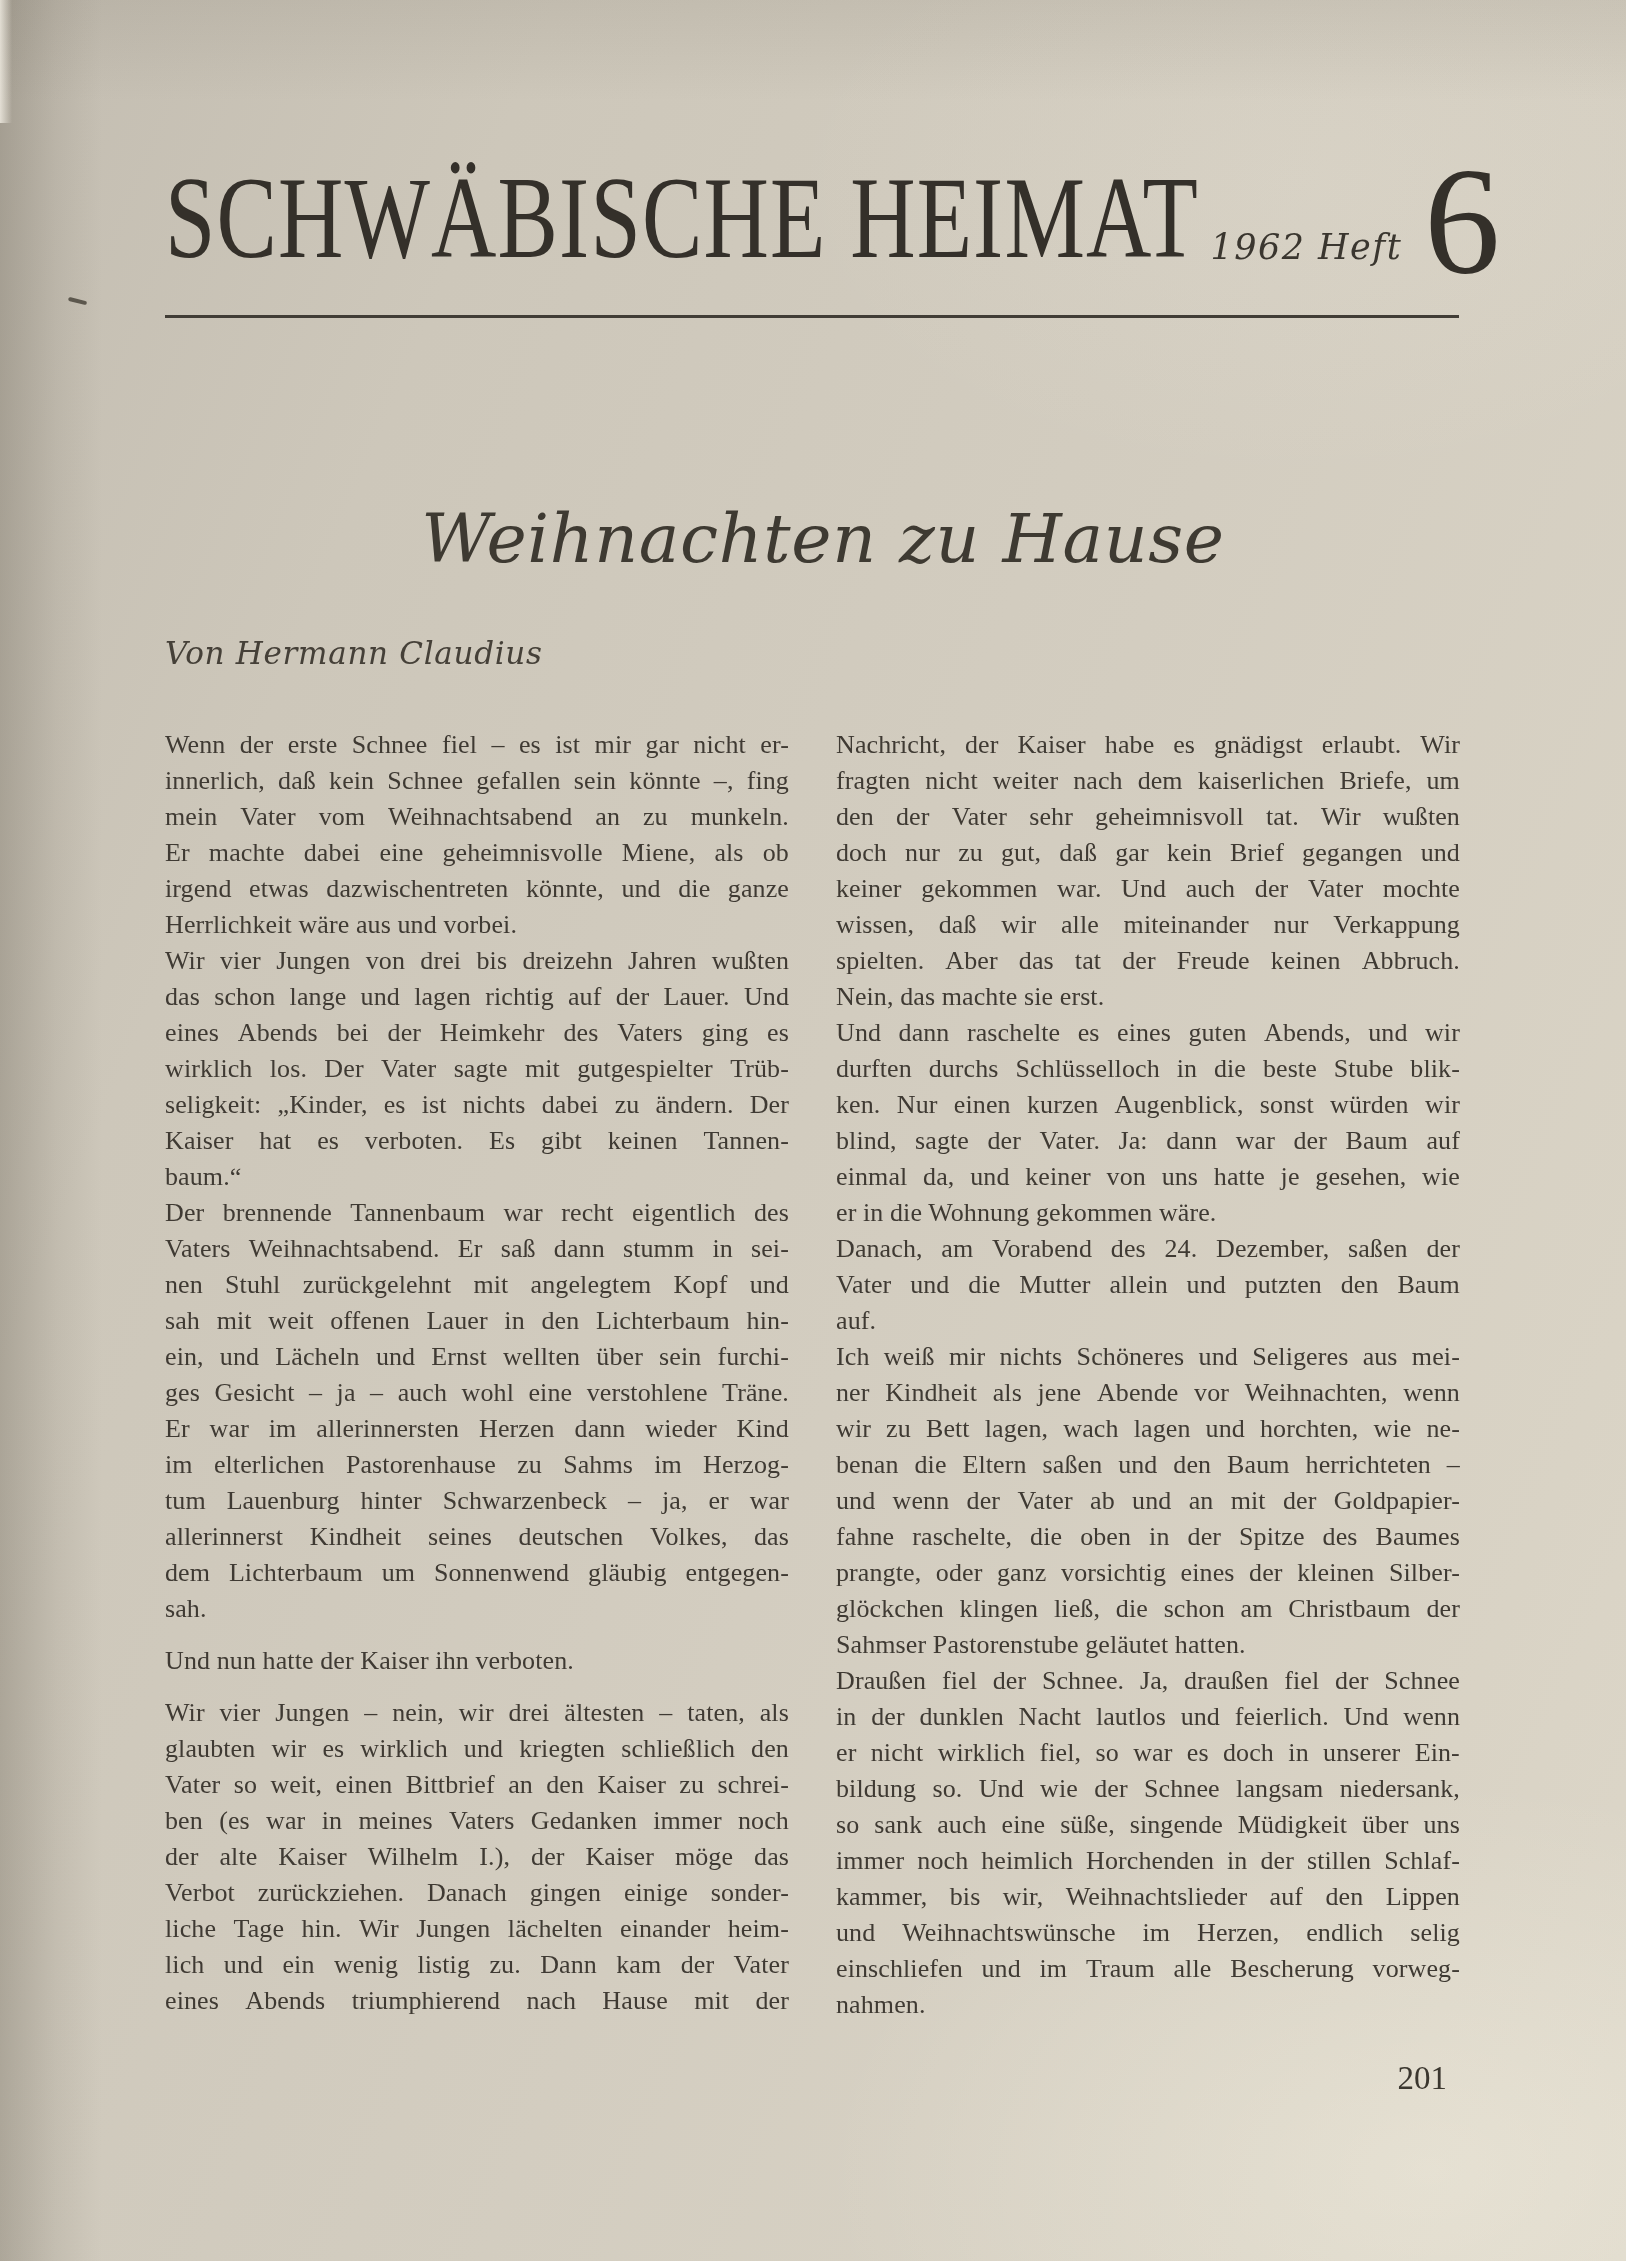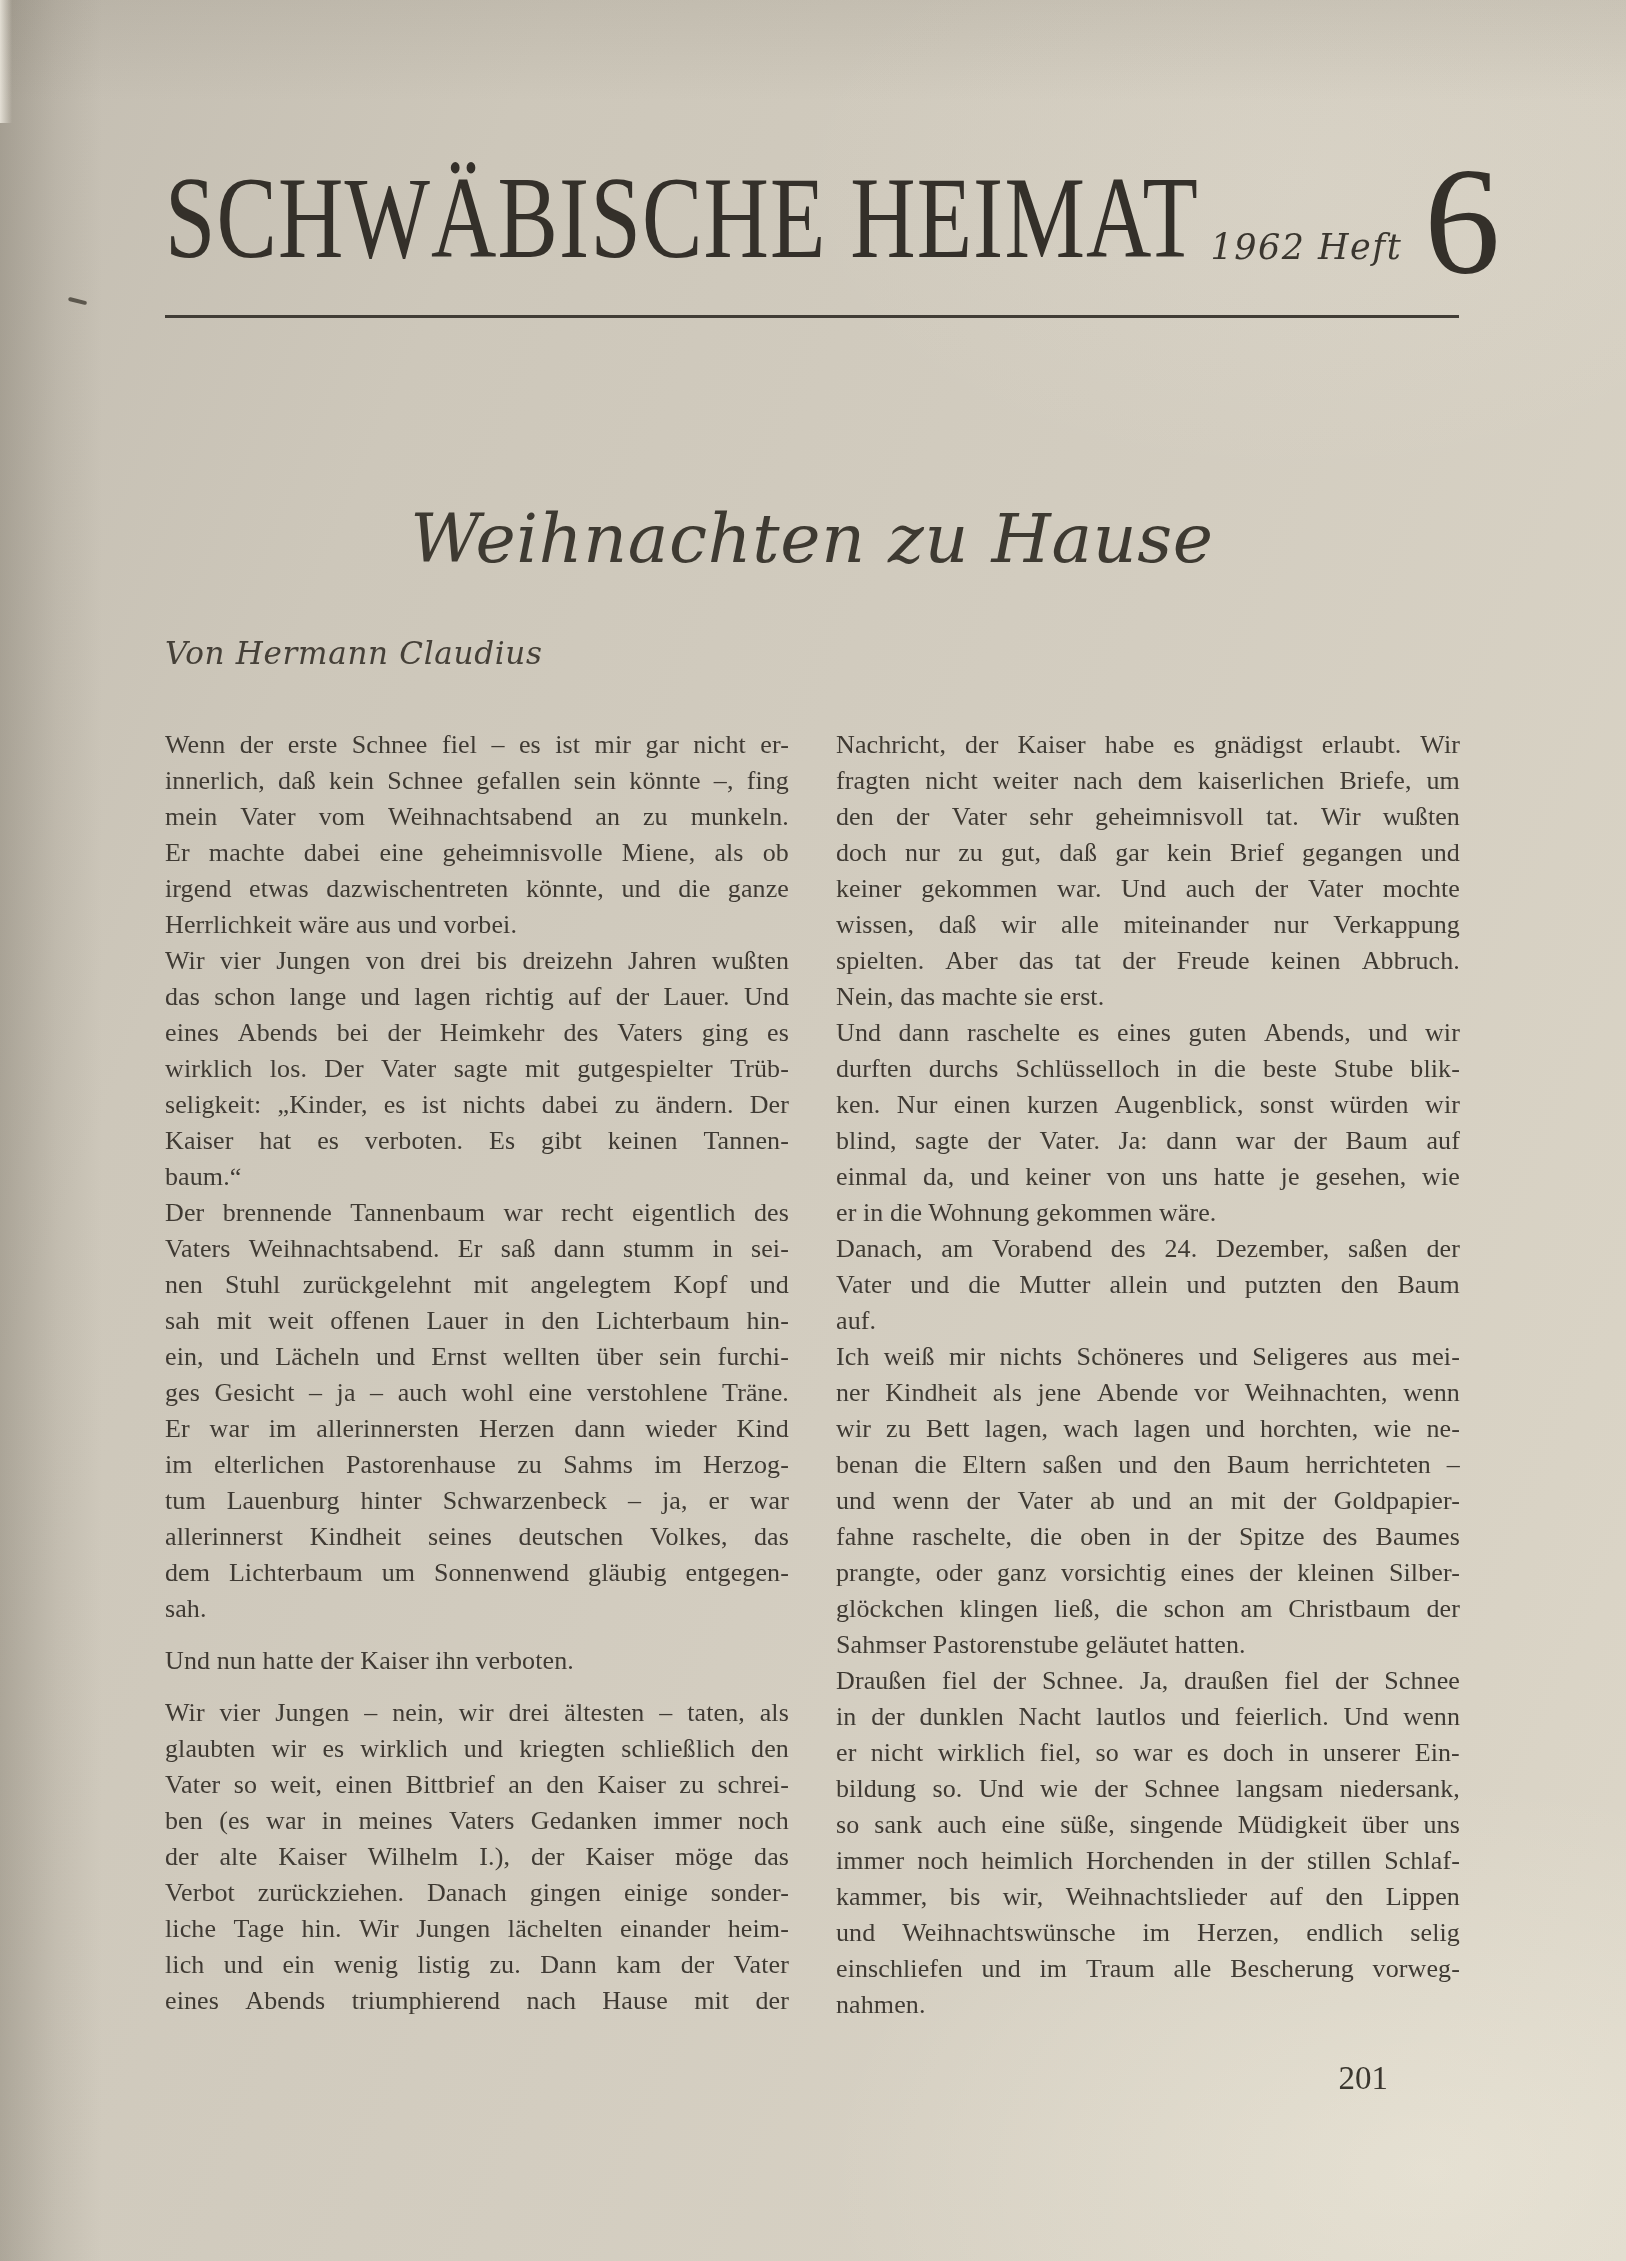--- a/index.html
+++ b/index.html
@@ -27,39 +27,39 @@
   .mast-title-wrap{width:1041px;flex:none;overflow:visible;}
   .mast-title{display:inline-block;white-space:nowrap;font-size:116px;letter-spacing:1.5px;
     color:#34302a;transform:scaleX(0.78);transform-origin:0 100%;}
   .mast-year{font-style:italic;font-size:35px;letter-spacing:1.5px;color:#3a362f;
     position:relative;top:29px;margin-left:4.4px;white-space:nowrap;
     font-family:"DejaVu Serif", serif;}
   .mast-issue{font-size:152px;color:#34302a;margin-left:22px;position:relative;top:4.4px;}
   .rule{position:absolute;left:165px;top:315px;width:1294px;height:2.9px;background:#413d36;}
 
   
-  .article-title{position:absolute;left:165px;top:499px;width:1294px;text-align:center;
+  .article-title{position:absolute;left:176px;top:499px;width:1294px;text-align:center;
     font-family:"DejaVu Serif", serif;font-style:italic;font-size:68px;color:#3e3a32;
     letter-spacing:0.7px;}
   .byline{position:absolute;left:165px;top:635px;width:1294px;text-align:left;
     font-style:italic;font-size:31px;color:#454038;letter-spacing:0.7px;
     font-family:"DejaVu Serif", serif;}
 
   
   .col{position:absolute;top:727px;width:624px;color:#3f3a33;font-size:26px;letter-spacing:0.1px;}
   .col-left{left:165px;}
   .col-right{left:836px;}
   .para{margin:0;}
   .para.gap{margin-top:16px;}
   .line{height:36px;}
   .line.just{display:flex;justify-content:space-between;}
   .line.just span{line-height:36px;white-space:nowrap;}
   .line.end{line-height:36px;white-space:nowrap;}
 
-  .page-number{position:absolute;left:1290px;top:2060px;width:98px;text-align:right;
+  .page-number{position:absolute;left:1349px;top:2060px;width:98px;text-align:right;
     font-size:33px;color:#3b372f;}
 </style>
 </head>
 <body>
 
 <div id="page">
   <div class="shade-left"></div>
   <div class="shade-top"></div>
   <div class="corner-sliver"></div>
   <div class="margin-mark"></div>

